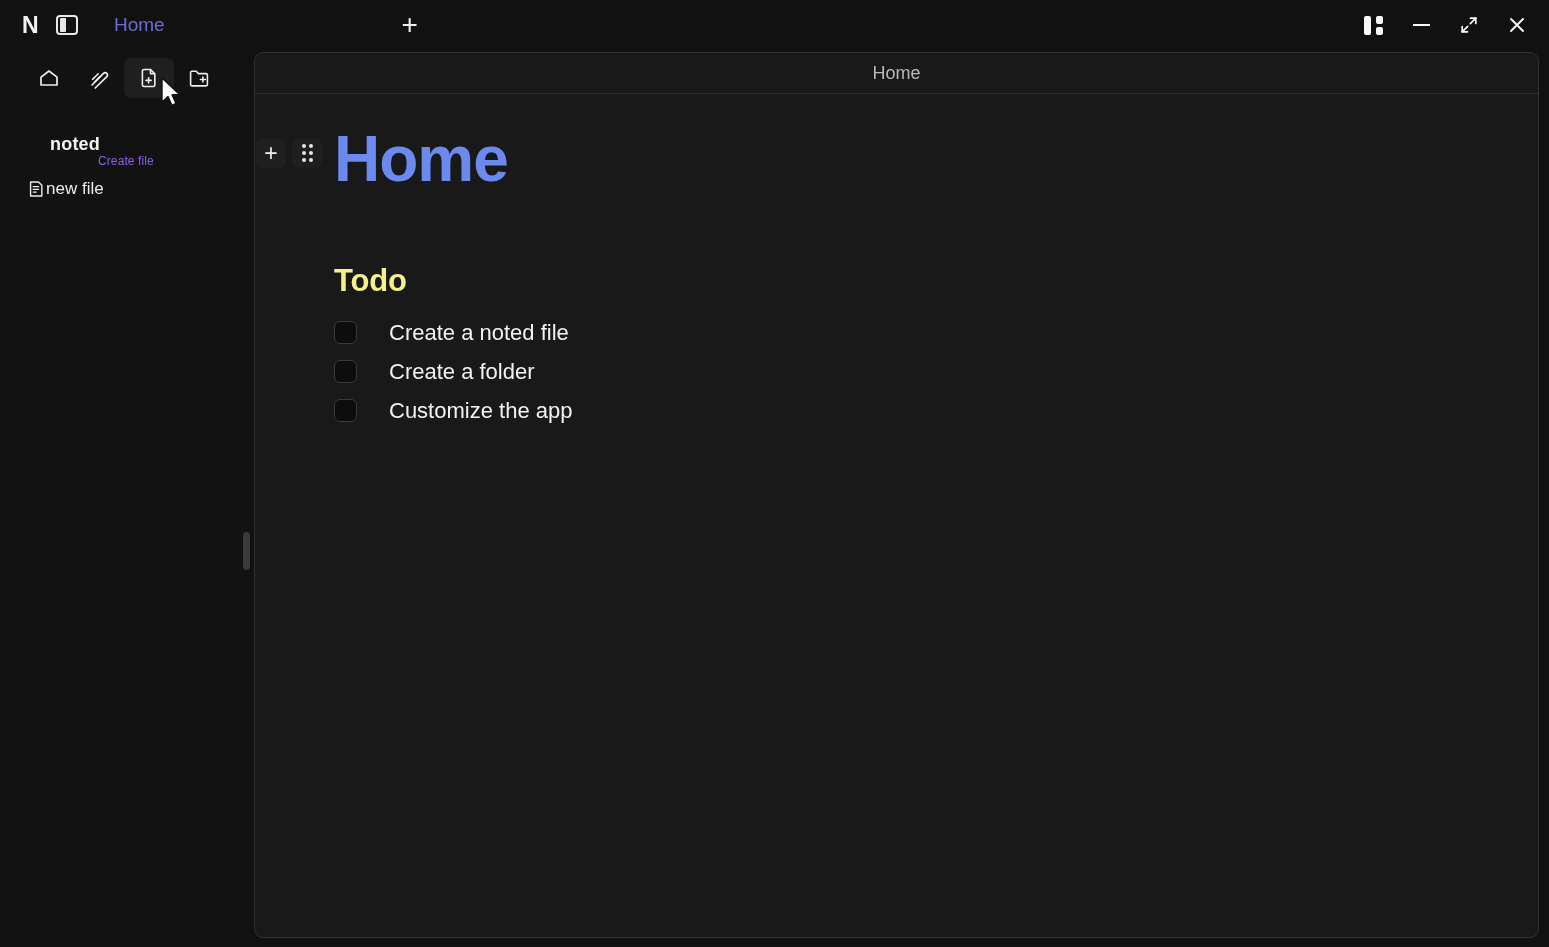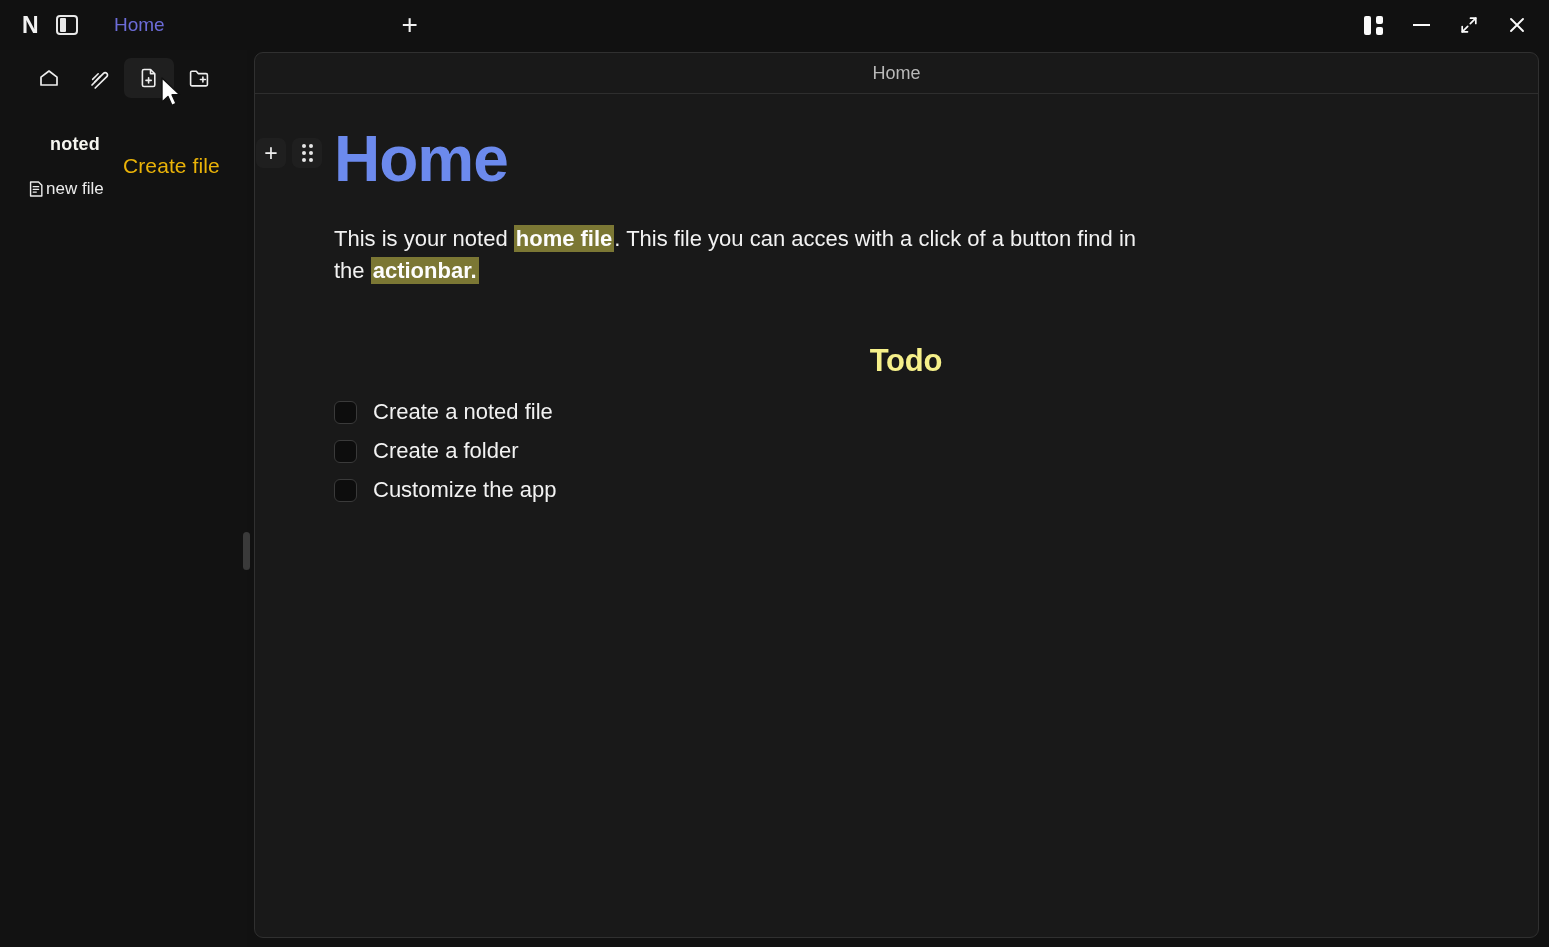--- a/index.html
+++ b/index.html
@@ -141,23 +141,23 @@
     width: 50px; height: 40px;
     display: flex; align-items: center; justify-content: center;
     border-radius: 7px;
     cursor: pointer;
     color: #ededed;
   }
   .side-act.hover { background: #1f1f1f; }
 
   .tooltip {
     position: absolute;
-    left: 123px; top: 104px;
-    font-size: 21px;
-    color: #eab308;
+    left: 98px; top: 104px;
+    font-size: 12px;
+    color: #8b5cf6;
     white-space: nowrap;
     letter-spacing: 0.1px;
   }
 
   .tree-title {
     position: absolute;
     left: 50px; top: 84px;
     font-size: 18px;
     font-weight: 700;
     color: #f6f6f0;
@@ -269,37 +269,36 @@
   }
 
   .hl {
     background: #7b7734;
     color: #fdfdfd;
     font-weight: 700;
     padding: 1px 2px;
   }
 
   .doc-h2 {
-    margin-top: 56px;
+    margin-top: 70px;
     font-size: 31px;
     font-weight: 700;
     color: #f6f08a;
     letter-spacing: -0.2px;
-    text-align: center;
   }
 
   .todo-list {
     margin-top: 14px;
     list-style: none;
   }
 
   .todo-item {
     display: flex;
     align-items: center;
-    gap: 16px;
+    gap: 32px;
     height: 39px;
     cursor: pointer;
   }
 
   .cbox {
     width: 23px; height: 23px;
     border-radius: 6px;
     background: #0d0d0d;
     border: 1px solid #3a3a3a;
     flex: 0 0 auto;
@@ -437,21 +436,20 @@
               <i></i>
               <i></i>
           </span>
         </div>
       </div>
 
       <div class="doc-body">
 
         <div class="doc-h1">Home</div>
 
-        <div class="doc-para"><span>This is your noted </span><span class="hl">home file</span><span>. This file you can acces with a click of a button find in the </span><span class="hl">actionbar.</span></div>
 
         <div class="doc-h2">Todo</div>
 
         <ul class="todo-list">
 
           <li class="todo-item">
             <span class="cbox"></span>
             <span class="todo-label">Create a noted file</span>
           </li>
 

